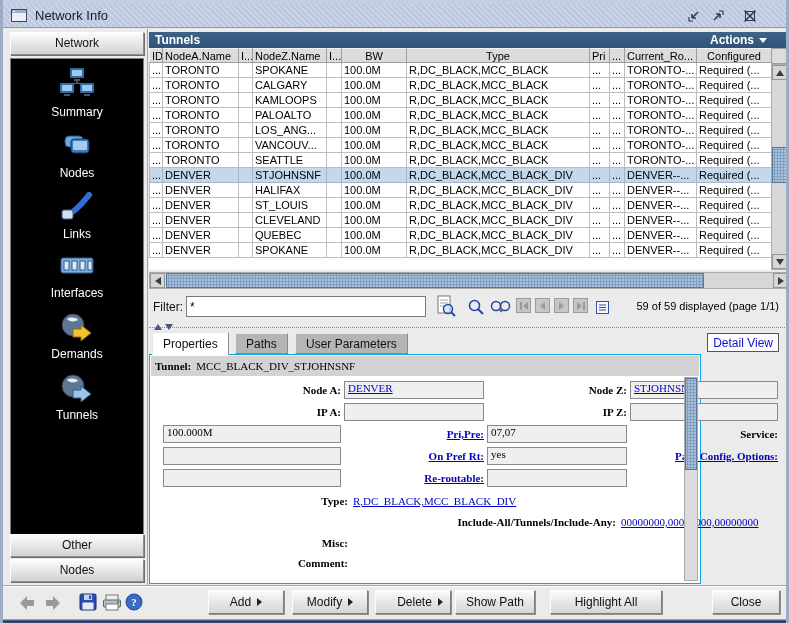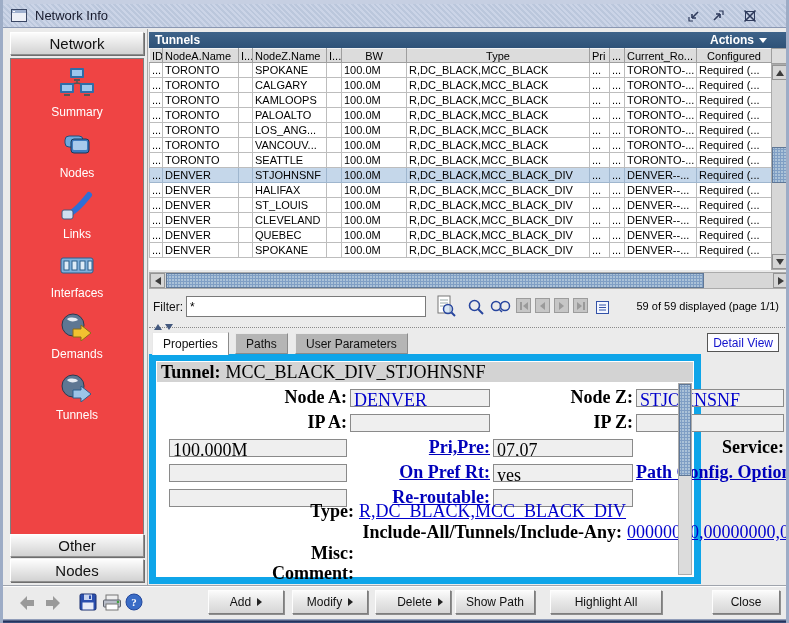--- a/index.html
+++ b/index.html
@@ -16,27 +16,27 @@
     border-bottom:1px solid #8A97B2;display:flex;align-items:center;}
   .titlebar .wicon{margin-left:8px;display:inline-flex;}
   .titlebar .ttl{margin-left:8px;font-size:13px;color:#15182B;}
   .win-btns{position:absolute;right:28px;top:3px;display:flex;gap:7px;}
   .win-btn{width:17px;height:17px;display:flex;align-items:center;justify-content:center;cursor:default;}
   .win-btn.closeb{margin-left:8px;}
   
   .side-btn{position:absolute;left:7px;width:134px;height:23px;
     background:linear-gradient(#FCFCFC,#E9E9E9 45%,#D2D2D2);
     border:1px solid #8F8F8F;border-top-color:#FFF;border-left-color:#FFF;
-    font-size:15px;color:#111;text-align:center;line-height:21px;cursor:default;
+    font-size:12px;color:#111;text-align:center;line-height:21px;cursor:default;
     box-shadow:1px 1px 0 #6E6E6E;}
   .network-btn{top:32px;}
   .other-btn{top:534px;}
   .nodes-btn{top:559px;}
   .side-panel{position:absolute;left:7px;top:58px;width:134px;height:481px;
-    background:#ef4444;border:1px solid #7E7E7E;border-bottom-color:#C9C9C9;
+    background:#000000;border:1px solid #7E7E7E;border-bottom-color:#C9C9C9;
     display:flex;flex-direction:column;align-items:center;padding-top:8px;gap:11px;}
   .side-item{display:flex;flex-direction:column;align-items:center;gap:2px;cursor:default;}
   .side-item .lbl{color:#FFF;font-size:12px;}
   .v-divider{position:absolute;left:144px;top:29px;width:1px;height:556px;background:#A7A7A7;}
   
   .tun-bar{position:absolute;left:146px;top:32px;width:640px;height:16px;
     background:linear-gradient(#3E6389,#2E5278);color:#FFF;font-size:12px;font-weight:bold;
     display:flex;align-items:center;}
   .tun-bar .name{margin-left:6px;}
   .tun-actions{position:absolute;right:22px;display:flex;align-items:center;gap:5px;cursor:default;}
@@ -84,21 +84,21 @@
   
   .tabs-row{position:absolute;left:146px;top:332px;width:640px;height:22px;}
   .tab{position:absolute;top:1px;height:21px;background:#B5B5B5;border:1px solid #8B8B8B;
     border-top-color:#E8E8E8;border-left-color:#E8E8E8;font-size:12px;color:#111;
     display:flex;align-items:center;justify-content:center;padding:0 10px;cursor:default;}
   .tab.active{top:0;height:23px;background:#FFFFFF;z-index:2;border-bottom:none;}
   .detail-view{position:absolute;right:10px;top:1px;height:19px;border:1px solid #555;background:#FDFDFF;
     color:#1111CC;font-size:12px;display:flex;align-items:center;padding:0 5px;cursor:default;}
   
   .props{position:absolute;left:146px;top:354px;width:552px;height:230px;background:#FFF;
-    border:7px solid #0ea5e9;font-family:"Liberation Serif",serif;font-size:18px;color:#000;}
+    border:1px solid #0ea5e9;font-family:"Liberation Serif",serif;font-size:11px;color:#000;}
   .tun-strip{position:absolute;left:1px;top:1px;right:1px;height:20px;background:#D3D3D3;
     display:flex;align-items:center;gap:5px;padding-left:4px;}
   .tun-strip .k{font-weight:bold;}
   .pgrid{position:absolute;left:13px;top:26px;display:grid;
     grid-template-columns:178px 140px 140px 148px;column-gap:3px;row-gap:4px;align-items:center;}
   .plabel{text-align:right;font-weight:bold;white-space:nowrap;}
   .plabel.link{color:#0000BB;text-decoration:underline;}
   .pfield{border:1px solid #8A8A8A;background:#EFEFEF;height:18px;padding:0 3px;overflow:hidden;white-space:nowrap;}
   a.val{color:#0000CC;text-decoration:underline;cursor:pointer;}
   .frow{position:absolute;left:6px;display:flex;align-items:center;gap:5px;}

